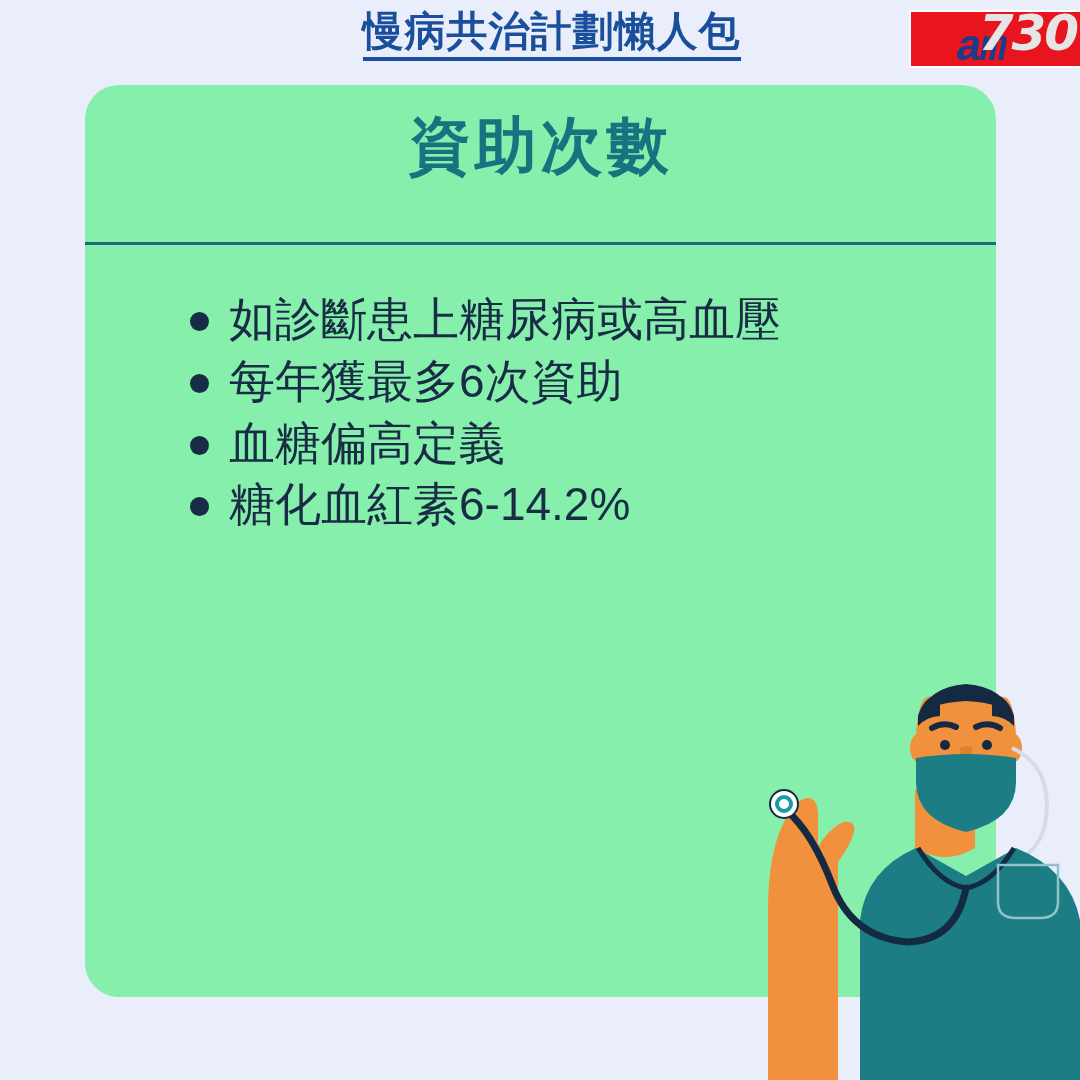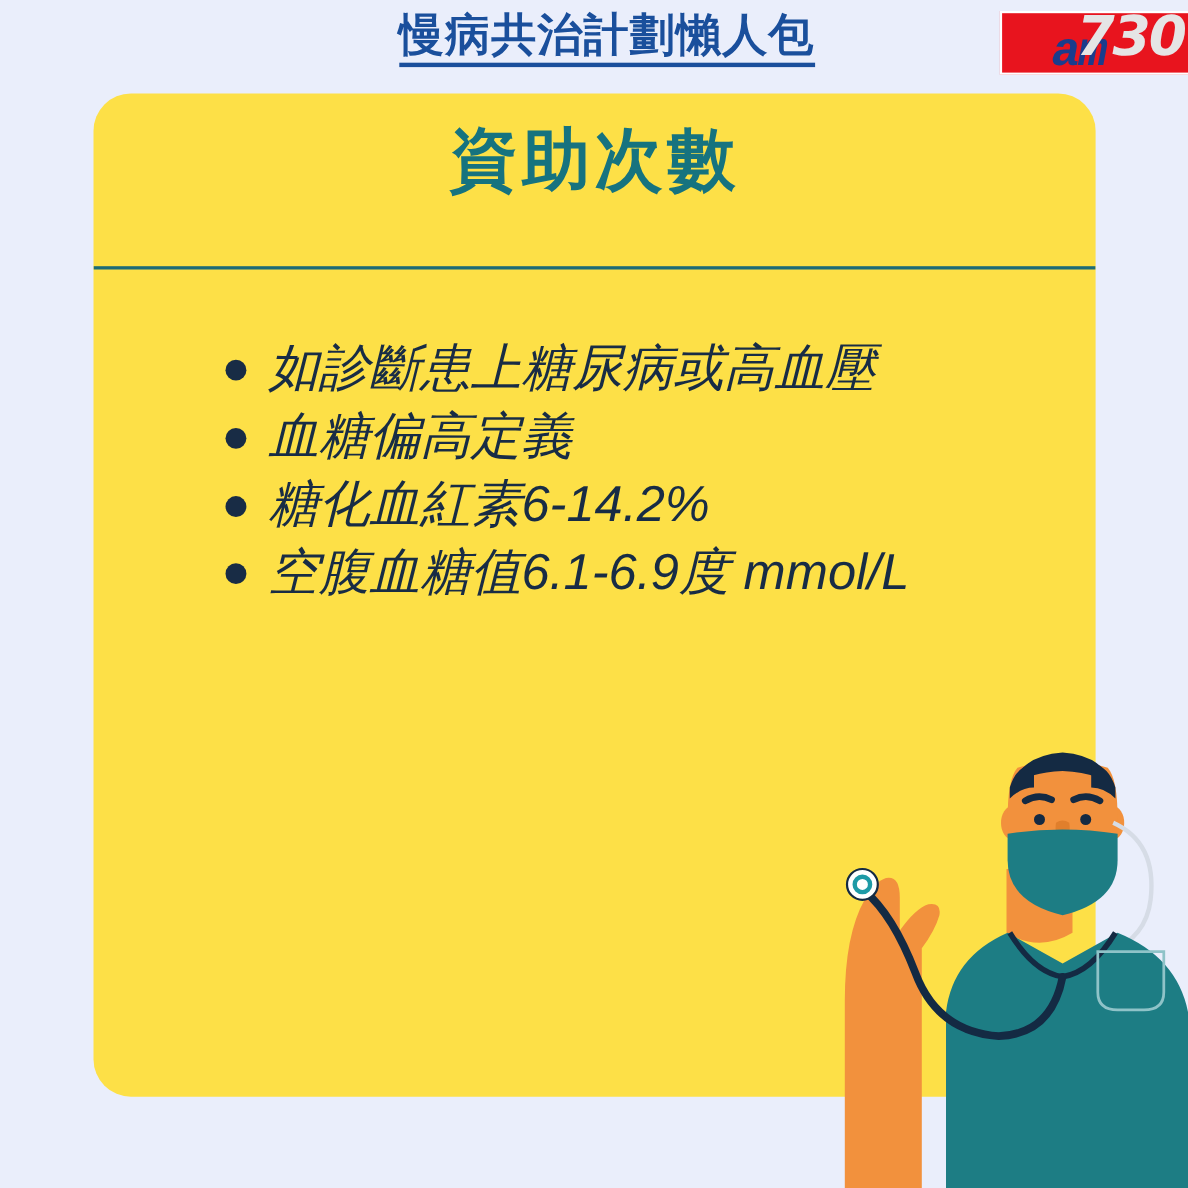--- a/index.html
+++ b/index.html
@@ -77,21 +77,21 @@
     font-family: "DejaVu Sans", sans-serif;
   }
 
   
   #info-card {
     position: absolute;
     left: 85px;
     top: 85px;
     width: 911px;
     height: 912px;
-    background: #fde047;
+    background: #86efac;
     border-radius: 34px;
     overflow: hidden;
   }
   #card-heading {
     position: absolute;
     top: 22px;
     left: 0; right: 0;
     text-align: center;
     font-size: 62px;
     font-weight: bold;
@@ -107,24 +107,23 @@
     height: 3px;
     background: #1d6b76;
   }
 
   
   #bullet-list {
     position: absolute;
     top: 205px;
     left: 92px;
     width: 800px;
-    margin: 15px;
+    margin: 0;
     padding: 0;
     list-style: none;
-    font-style: italic;
   }
   #bullet-list li {
     position: relative;
     padding-left: 52px;
     font-size: 46px;
     line-height: 1.30;
     color: #182c45;
     letter-spacing: 0px;
     margin: 0 0 2px 0;
   }
@@ -167,23 +166,23 @@
 </div>
 
 <div id="info-card">
 
   <div id="card-heading">資助次數</div>
 
   <div id="card-divider"></div>
 
   <ul id="bullet-list">
     <li><span>如診斷患上糖尿病或高血壓</span></li>
+    <li><span>每年獲最多6次資助</span></li>
     <li><span>血糖偏高定義</span></li>
     <li><span>糖化血紅素6-14.2%</span></li>
-    <li><span>空腹血糖值6.1-6.9度 mmol/L</span></li>
   </ul>
 
 </div>
 
 <div id="doctor-illustration">
   <svg width="340" height="410" viewBox="0 0 340 410" xmlns="http://www.w3.org/2000/svg">
 
     <path d="M175 120 L235 120 L235 178 Q205 196 175 178 Z" fill="#f2913d"></path>
 
     <ellipse cx="180" cy="78" rx="10" ry="15" fill="#f2913d"></ellipse>

